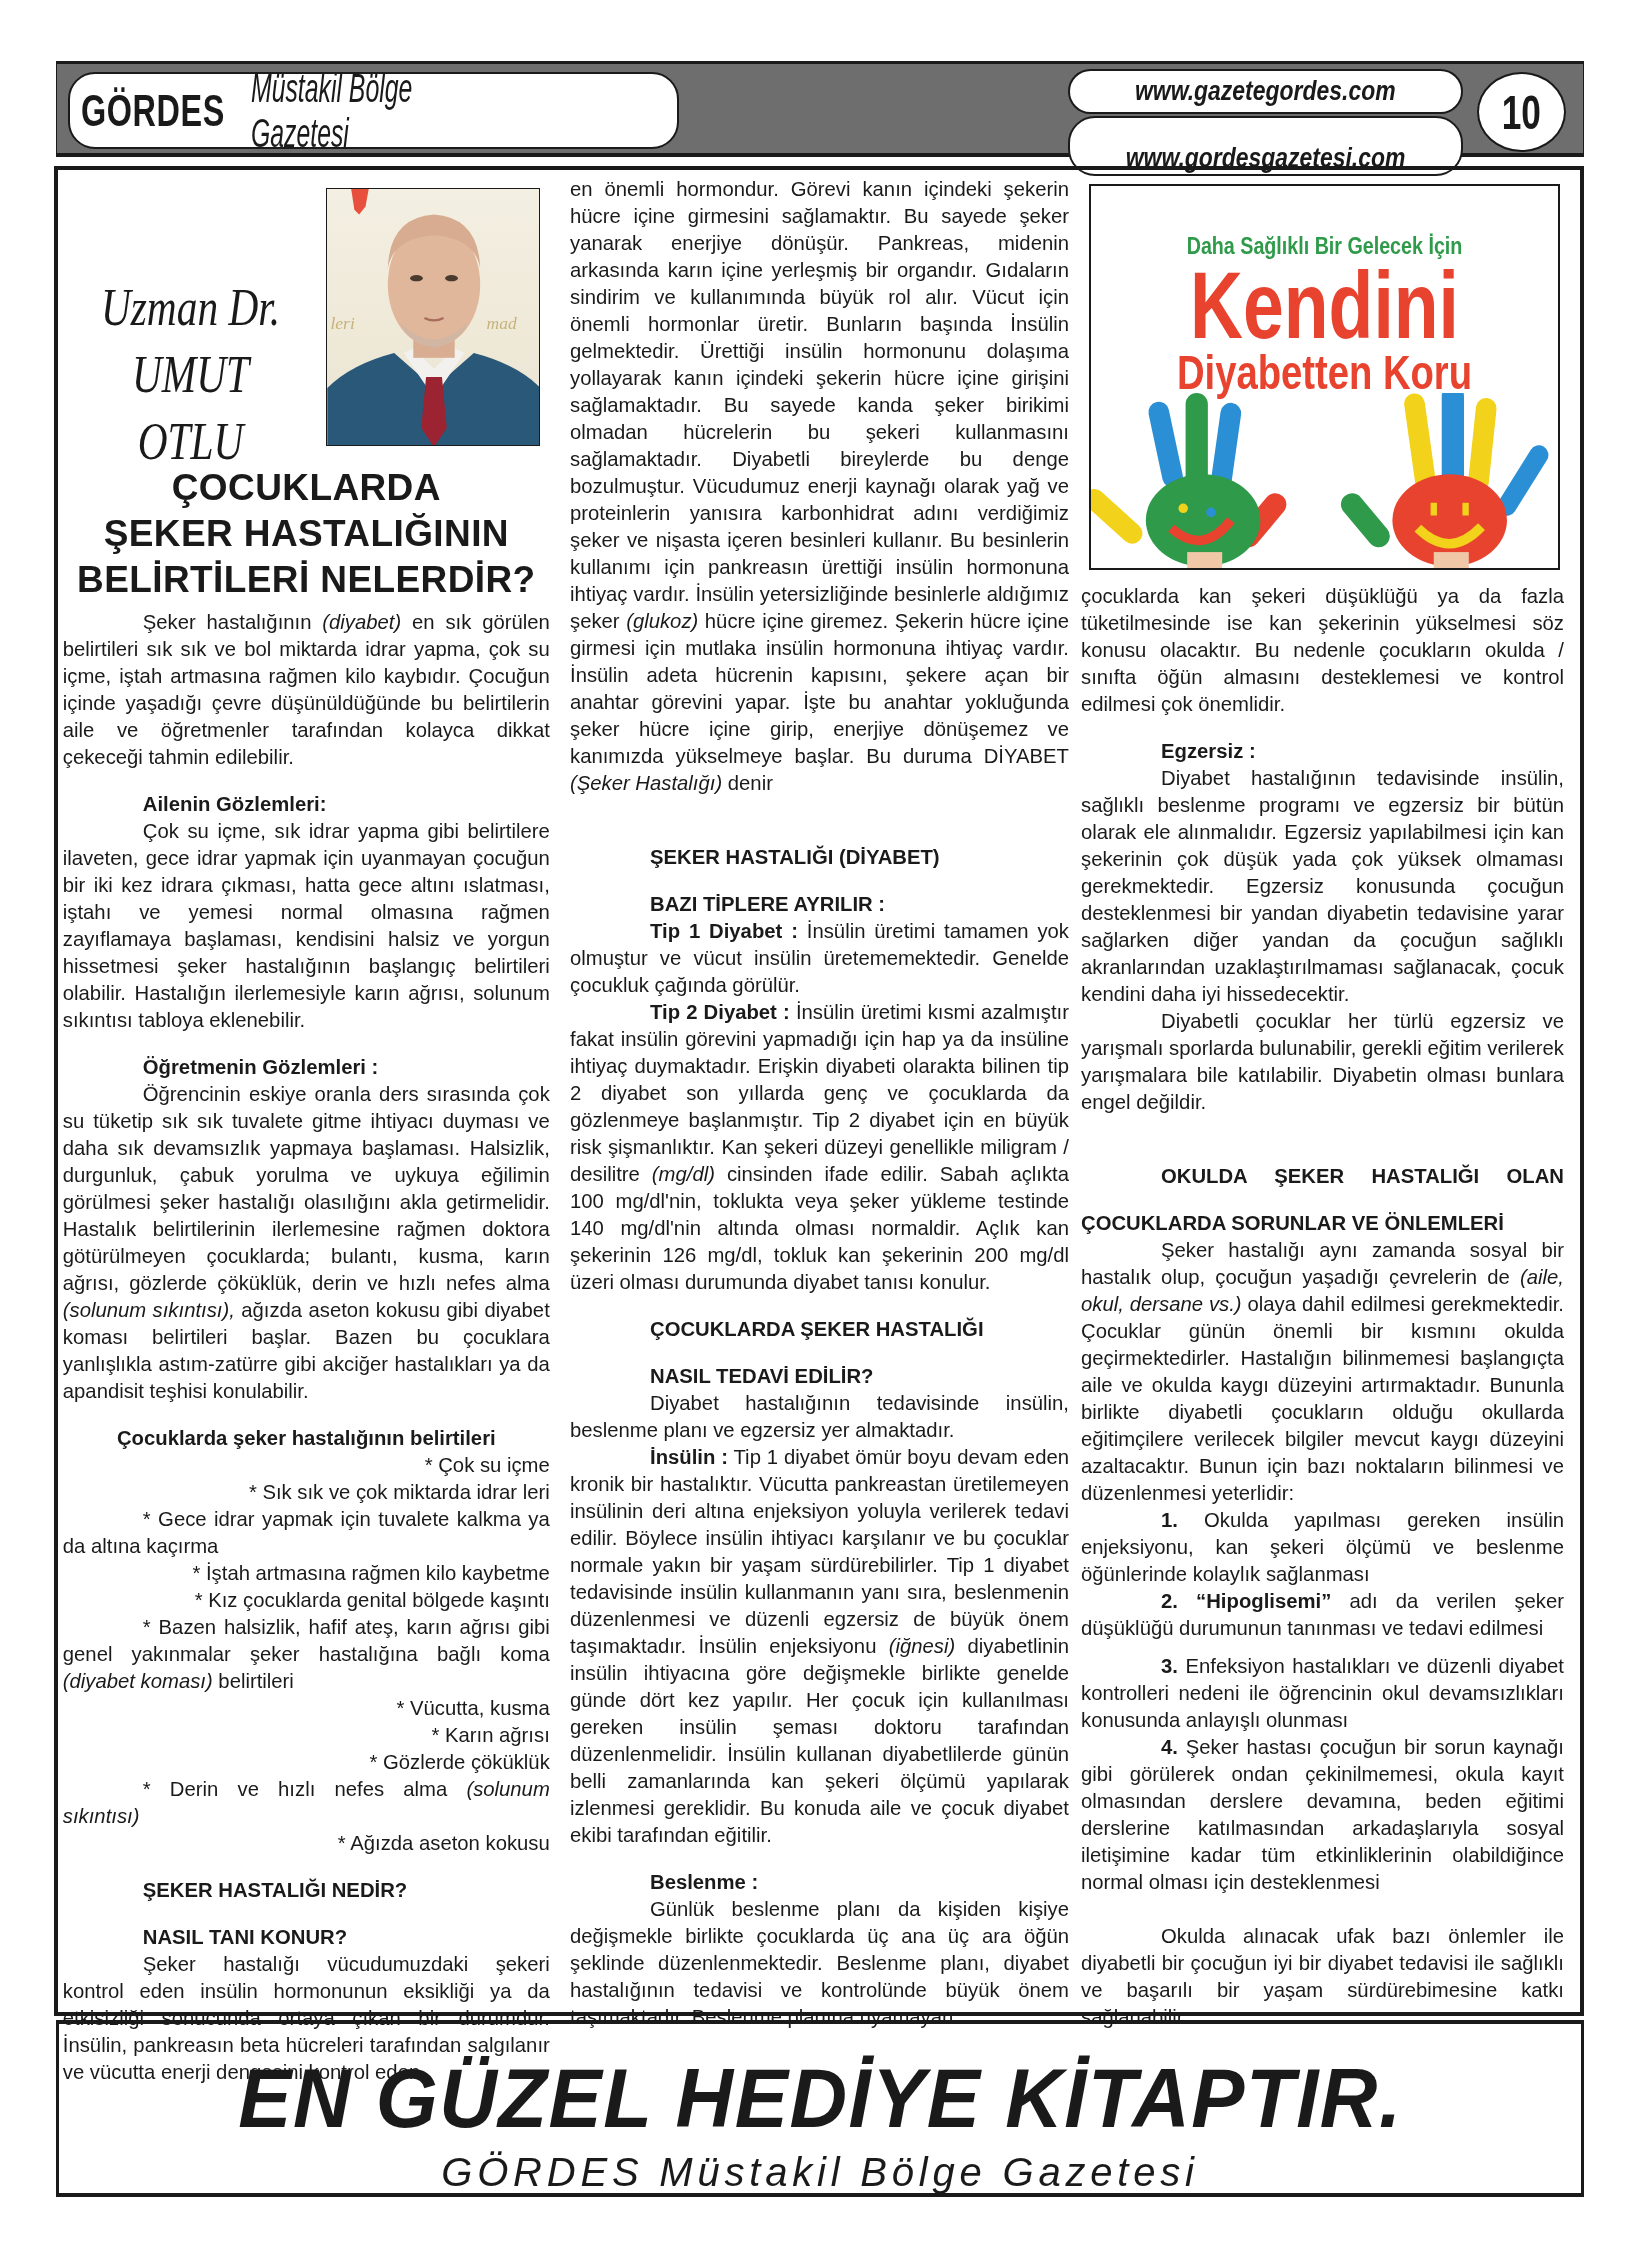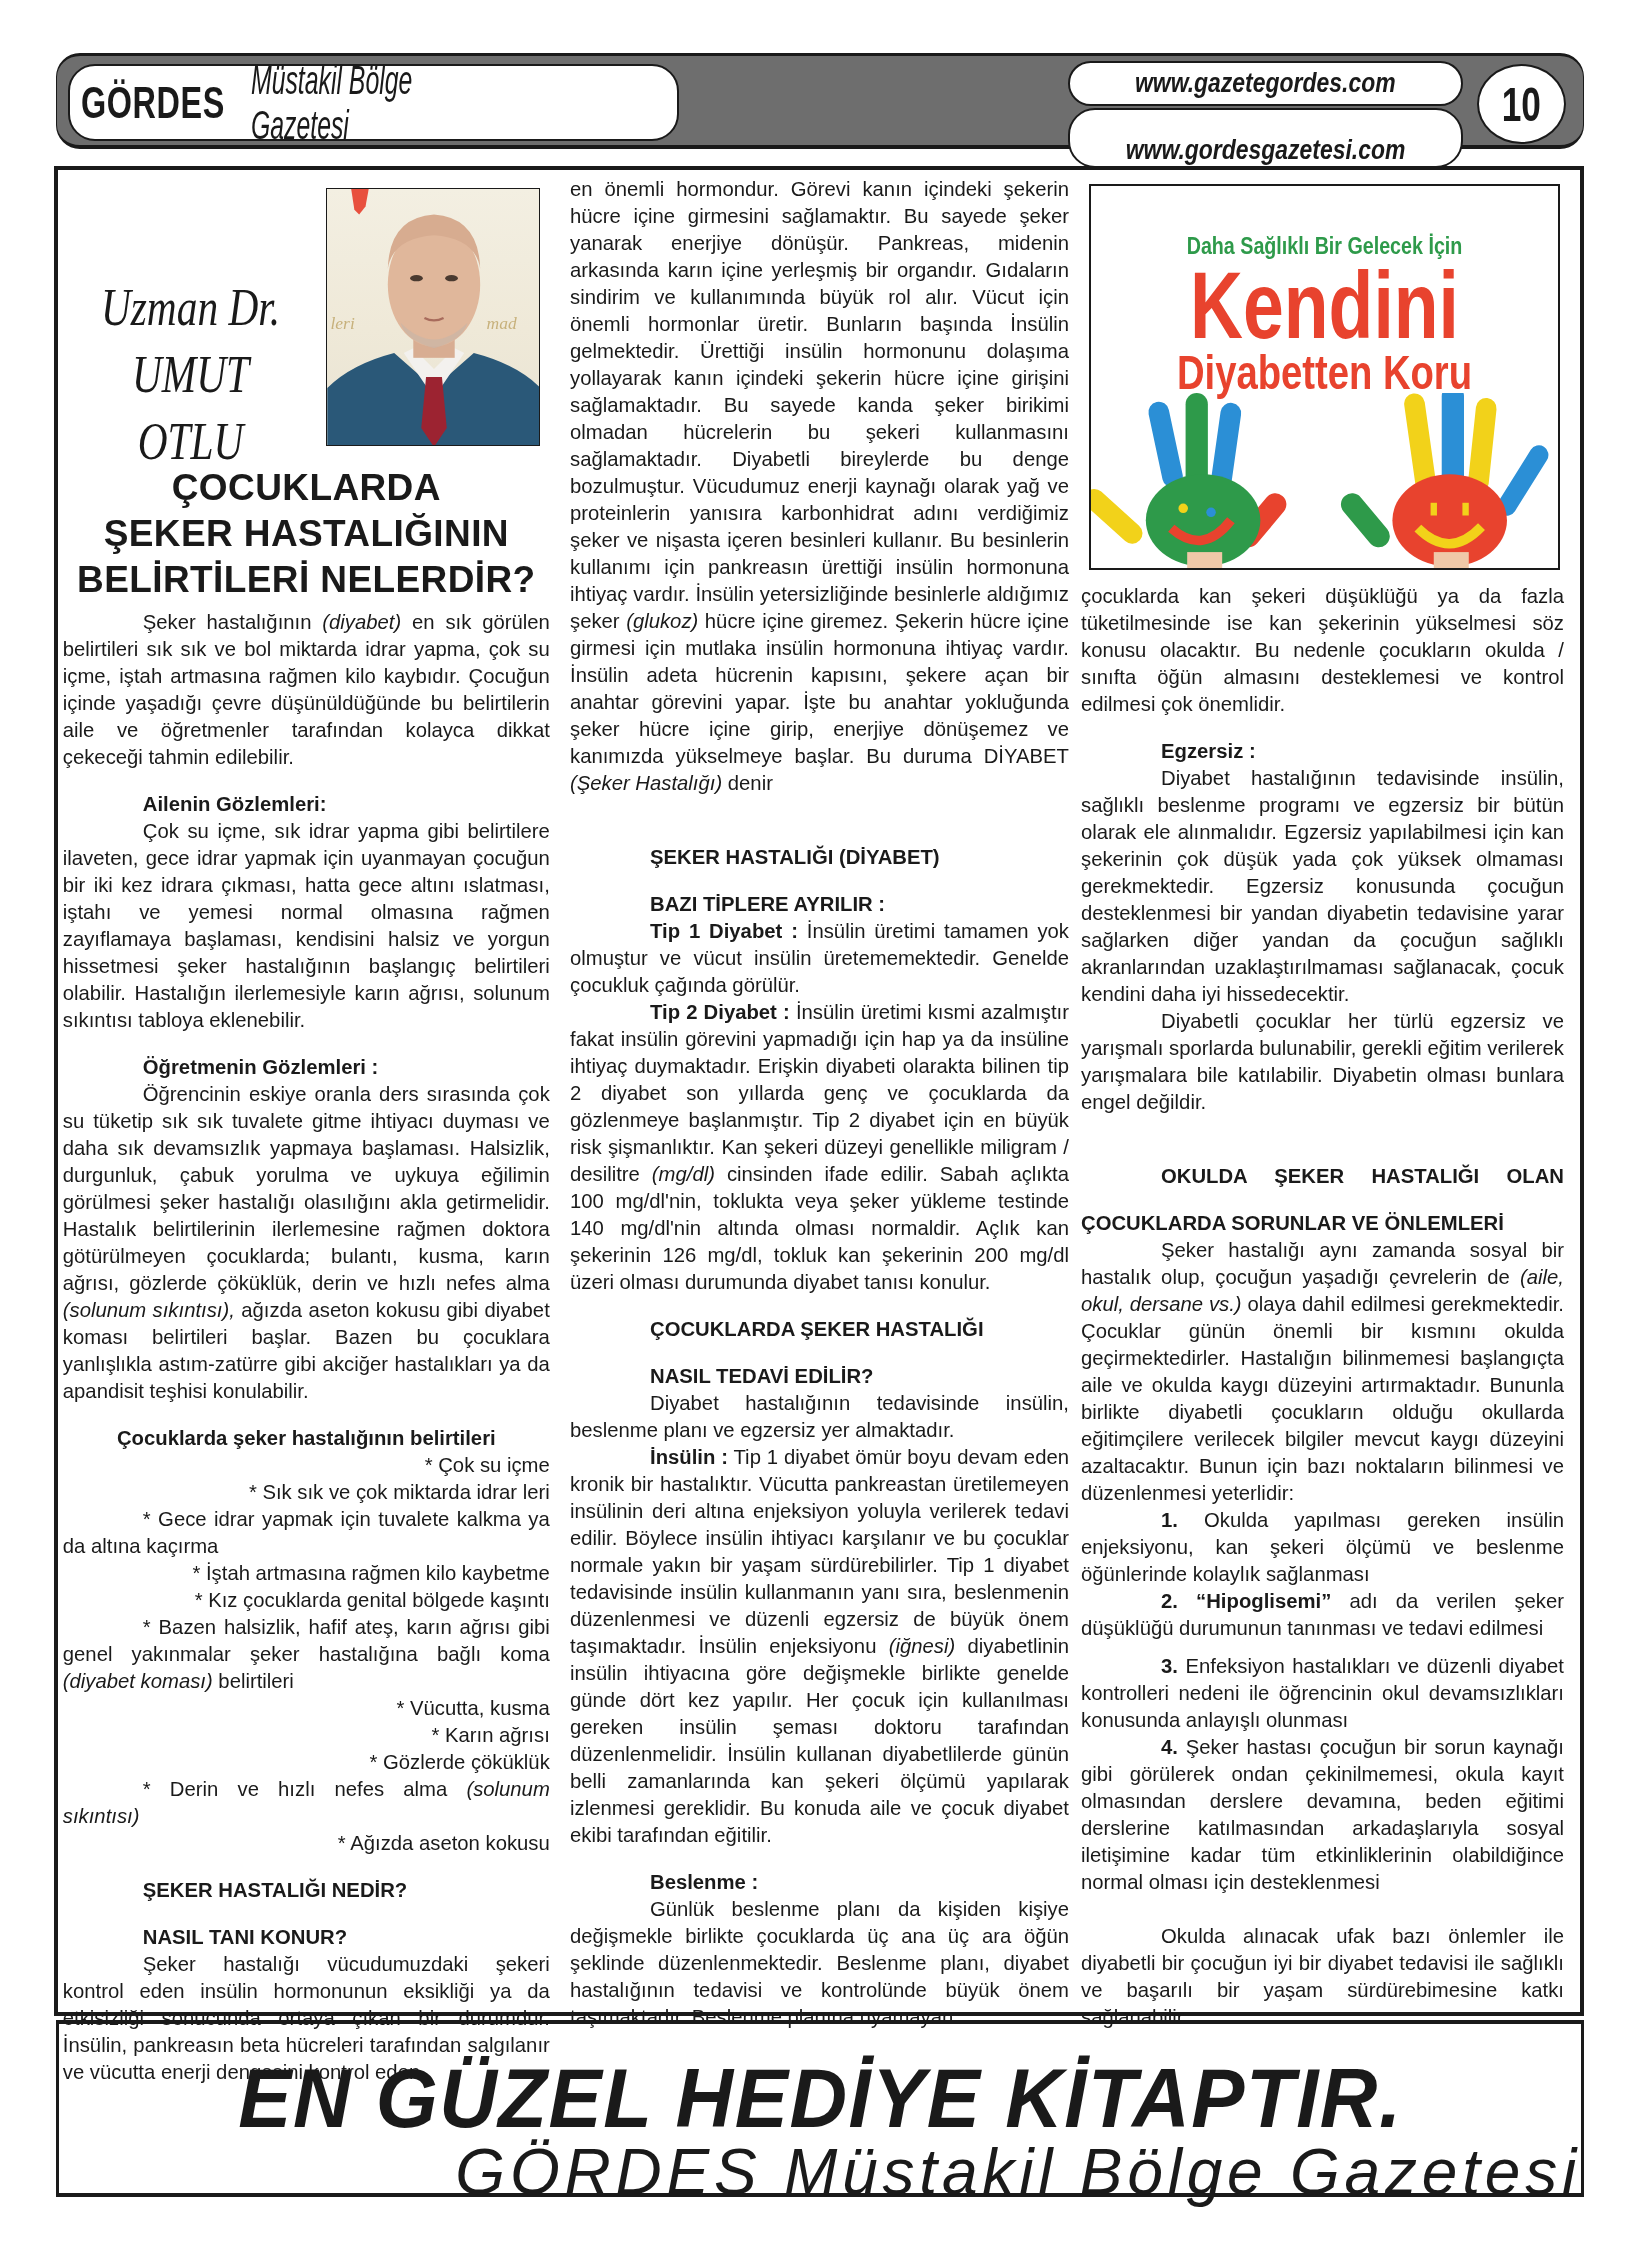--- a/index.html
+++ b/index.html
@@ -1,23 +1,23 @@
 <!DOCTYPE html>
 <html style="font-size:12.8px"><head>
 <meta charset="utf-8">
 <style>
   * { box-sizing: border-box; margin: 0; padding: 0; }
   html, body { width: 1634px; height: 2261px; background: #ffffff; }
   body { position: relative; font-family: "Liberation Sans", sans-serif; color: #1a1a1a; overflow: hidden; }
 
   
   .masthead {
-    position: absolute; left: 56px; top: 53px; width: 1528px; height: 96px;
+    position: absolute; left: 56px; top: 61px; width: 1528px; height: 96px;
     background: #6e6e6e; border-top: 3.2px solid #1a1a1a; border-bottom: 4px solid #1a1a1a;
-    border-left: 1.6px solid #1a1a1a; border-right: 1.6px solid #1a1a1a; border-radius: 24px;
+    border-left: 1.6px solid #1a1a1a; border-right: 1.6px solid #1a1a1a;
   }
   .pill {
     position: absolute; background: #fff; border: 2.4px solid #1a1a1a; border-radius: 27px;
     display: flex; align-items: center; justify-content: center;
     font-family: "Liberation Sans", sans-serif;
   }
   .pill.brand { left: 11px; top: 8px; width: 611px; height: 77px; justify-content: flex-start; padding-left: 11px; }
   .brand-name { font-weight: 700; font-size: 45px; letter-spacing: 0.8px; transform: scaleX(0.72); transform-origin: left center; display: inline-block; color: #1a1a1a; }
   .brand-sub { font-style: italic; font-size: 40px; transform: scaleX(0.62); transform-origin: left center; display: inline-block; margin-left: -30px; color: #1a1a1a; }
   .pill.date { left: 638px; top: 32px; width: 359px; height: 64px; }
@@ -74,21 +74,21 @@
   .poster-big { position: absolute; top: 73px; left: 0; width: 100%; text-align: center; color: #e8432e; font-weight: 700; font-size: 94px; line-height: 94px; transform: scaleX(0.78); }
   .poster-mid { position: absolute; top: 160px; left: 0; width: 100%; text-align: center; color: #e8432e; font-weight: 700; font-size: 49px; line-height: 53px; transform: scaleX(0.78); }
 
   
   .banner {
     position: absolute; left: 56px; top: 2020px; width: 1528px; height: 177px;
     border: 3.2px solid #1a1a1a; border-top-width: 4px; border-bottom-width: 4px;
     text-align: center;
   }
   .banner-big { margin-top: 33px; font-weight: 700; font-style: italic; font-size: 83px; line-height: 83px; letter-spacing: 1.6px; transform: scaleX(0.96); display: inline-block; }
-  .banner-small { margin-top: 3.2px; font-style: italic; font-size: 64px; line-height: 59px; letter-spacing: 4.8px; text-align: right; }
+  .banner-small { margin-top: 3.2px; font-style: italic; font-size: 40px; line-height: 59px; letter-spacing: 4.8px; }
 </style>
 </head>
 <body>
 
 <header class="masthead">
   <div class="pill brand">
     <span class="brand-name">GÖRDES</span>
     <span class="brand-sub">Müstakil Bölge Gazetesi</span>
   </div>
   <div class="pill url1">

